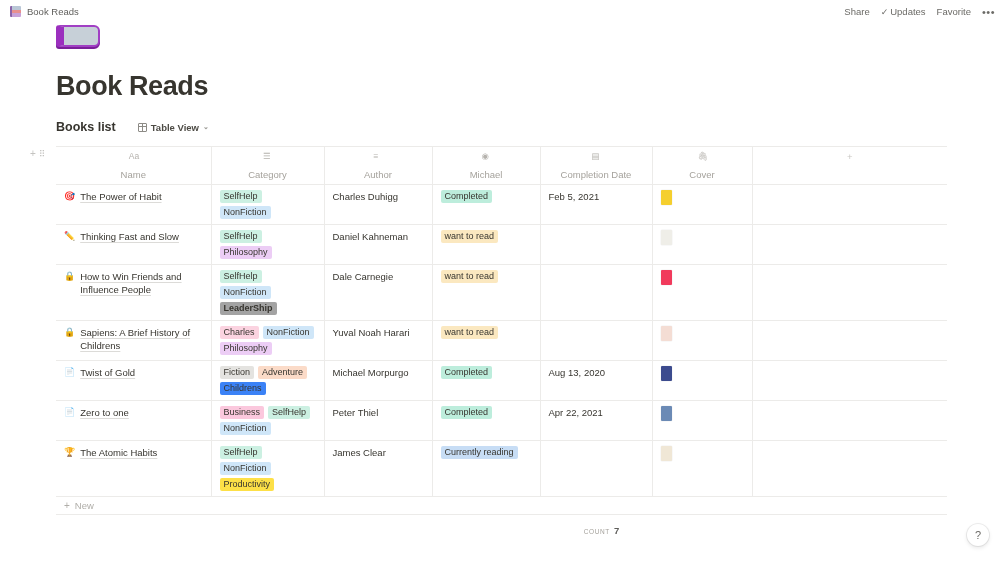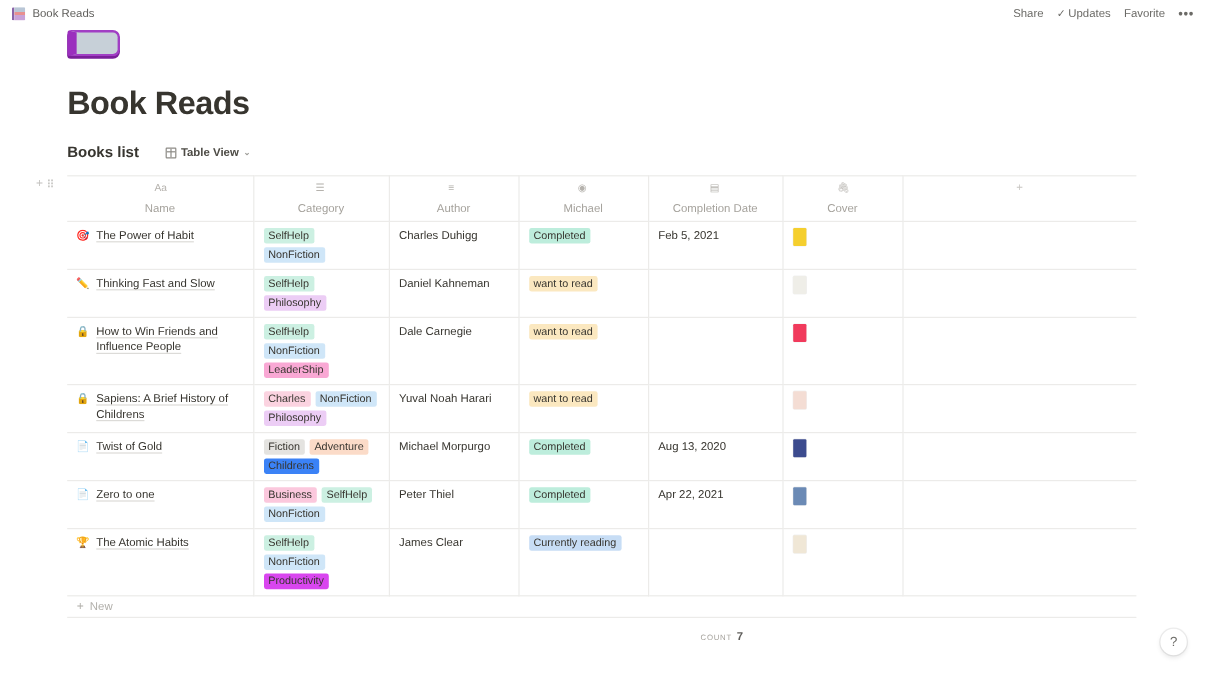--- a/index.html
+++ b/index.html
@@ -346,21 +346,21 @@
             <td>
               <div class="name-cell">
                 <span class="name-emoji">🔒</span>
                 <span class="name-text">How to Win Friends and Influence People</span>
               </div>
             </td>
             <td>
               <div class="tags">
                 <span class="tag" style="background: rgb(204, 240, 226);">SelfHelp</span>
                 <span class="tag" style="background: rgb(207, 230, 248);">NonFiction</span>
-                <span class="tag" style="background: #f9a8d4;">LeaderShip</span>
+                <span class="tag" style="background: #a3a3a3; font-weight: bold;">LeaderShip</span>
               </div>
             </td>
             <td>
               <div class="author">Dale Carnegie</div>
             </td>
             <td><span class="status-pill" style="background: rgb(251, 232, 192);">want to read</span></td>
             <td>
               <div class="date"></div>
             </td>
             <td>
@@ -450,21 +450,21 @@
             <td>
               <div class="name-cell">
                 <span class="name-emoji">🏆</span>
                 <span class="name-text">The Atomic Habits</span>
               </div>
             </td>
             <td>
               <div class="tags">
                 <span class="tag" style="background: rgb(204, 240, 226);">SelfHelp</span>
                 <span class="tag" style="background: rgb(207, 230, 248);">NonFiction</span>
-                <span class="tag" style="background: #d946ef;">Productivity</span>
+                <span class="tag" style="background: #fde047;">Productivity</span>
               </div>
             </td>
             <td>
               <div class="author">James Clear</div>
             </td>
             <td><span class="status-pill" style="background: rgb(199, 221, 245);">Currently reading</span></td>
             <td>
               <div class="date"></div>
             </td>
             <td>

